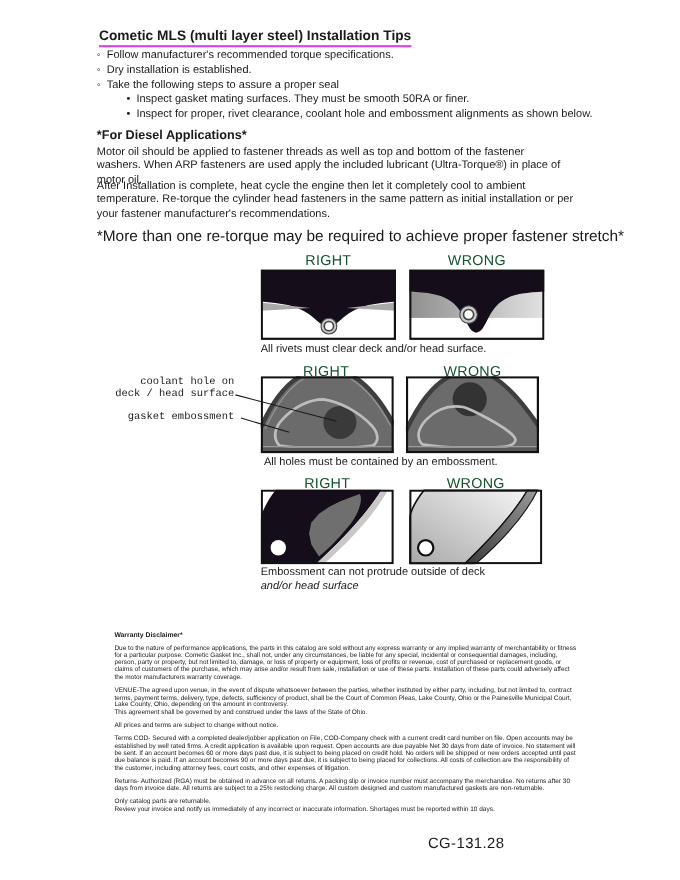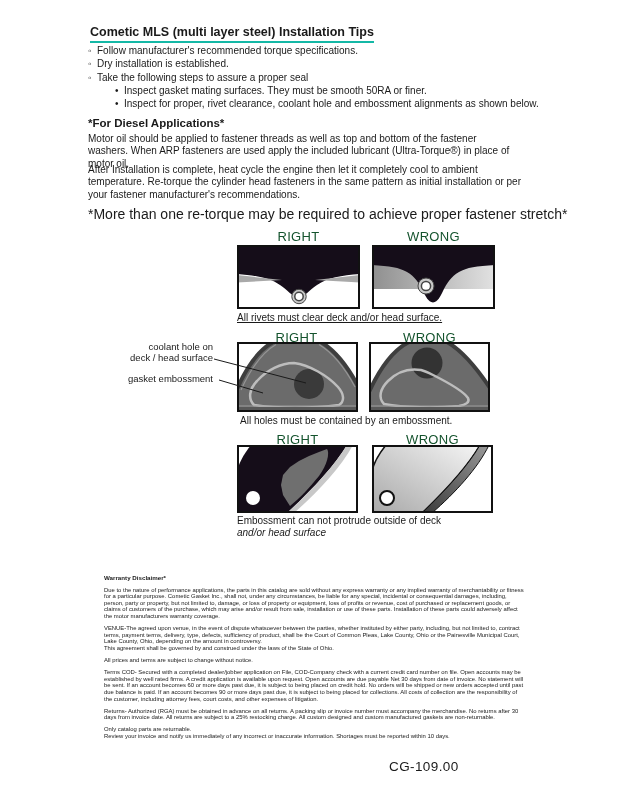--- a/index.html
+++ b/index.html
@@ -4,39 +4,39 @@
 <style>
   html,body{margin:0;padding:0;}
   body{
     width:618px;height:800px;position:relative;background:#ffffff;
     font-family:"Liberation Sans", sans-serif;color:#1a1a1a;overflow:hidden;
   }
   .abs{position:absolute;}
 
   
   #title{left:90px;top:25px;font-size:12.5px;font-weight:700;
-         border-bottom:2px solid #14b8a6;padding-bottom:2px;white-space:nowrap;}
+         border-bottom:2px solid #d946ef;padding-bottom:2px;white-space:nowrap;}
   #bullets{left:88px;top:44px;font-size:10px;line-height:13.3px;white-space:nowrap;}
   .b1{padding-left:9px;position:relative;}
   .b1::before{content:"\25E6";position:absolute;left:0;top:0;font-size:10px;}
   .b2{padding-left:9px;margin-left:27px;position:relative;}
   .b2::before{content:"\2022";position:absolute;left:0;top:0;font-size:10px;}
 
   
   #diesel-heading{left:88px;top:117px;font-size:11.5px;font-weight:700;}
   .para{left:88px;font-size:10px;line-height:12.4px;}
   #para1{top:133px;width:424px;}
   #para2{top:164px;width:436px;}
   #note{left:88px;top:206px;font-size:14px;white-space:nowrap;}
 
   
   .hdr{font-size:13px;color:#14532d;text-align:center;width:123px;letter-spacing:.3px;}
   .cap{font-size:10px;line-height:12px;white-space:nowrap;}
   .dimg{display:block;}
-  .dlabel{font-size:9.5px;line-height:10.5px;text-align:right;width:113px;left:100px;white-space:nowrap;}
+  .dlabel{font-size:9.5px;line-height:10.5px;text-align:right;width:113px;left:100px;white-space:nowrap;font-family:Liberation Mono, monospace;}
 
   
   #warranty{left:104px;top:574px;width:421px;}
   #warranty h4{margin:0 0 5px 0;font-size:6.2px;font-weight:700;}
   #warranty p{margin:5.5px 0 0 0;font-size:5.9px;line-height:1.12;text-align:left;}
   #warranty p.joined{margin-top:0;}
 
   #footer-code{left:389px;top:759px;font-size:13.5px;letter-spacing:.4px;}
 </style>
 </head>
@@ -78,21 +78,21 @@
     </linearGradient>
   </defs>
   <rect width="123" height="64" fill="#ffffff"></rect>
   <rect x="0" y="20" width="123" height="24" fill="url(#g1)"></rect>
   <path d="M0,0 H123 V20 C104,21 95,22.5 87,27 C79,31.5 75,38 71,46 C68,52 66,56.5 61,57.5 C56,56.5 54,52 51,46 C47,38 43,31.5 35,27 C27,22.5 18,21 0,20 Z" fill="#150d19"></path>
   <circle cx="54" cy="41" r="8" fill="#c9c9c9" stroke="#444" stroke-width="1"></circle>
   <circle cx="54" cy="41" r="4.6" fill="#ffffff" stroke="#444" stroke-width="1.5"></circle>
   <rect x="1" y="1" width="121" height="62" fill="none" stroke="#111" stroke-width="2"></rect>
 </svg>
 
-<div class="abs cap" style="left:237px;top:312px;text-decoration:underline;">All rivets must clear deck and/or head surface.</div>
+<div class="abs cap" style="left:237px;top:312px;">All rivets must clear deck and/or head surface.</div>
 
 <div class="abs hdr" style="left:236px;top:330px;width:121px;">RIGHT</div>
 <div class="abs hdr" style="left:369px;top:330px;width:121px;">WRONG</div>
 
 <div class="abs dlabel" style="top:342px;">coolant hole on</div>
 <div class="abs dlabel" style="top:353px;">deck / head surface</div>
 <div class="abs dlabel" style="top:374px;">gasket embossment</div>
 
 <svg class="abs dimg" style="left:237px;top:342px;" width="121" height="70" viewBox="0 0 121 70">
   <rect width="121" height="70" fill="#ffffff"></rect>
@@ -165,13 +165,13 @@
   <p>Due to the nature of performance applications, the parts in this catalog are sold without any express warranty or any implied warranty of merchantability or fitness for a particular purpose.  Cometic Gasket Inc., shall not, under any circumstances, be liable for any special, incidental or consequential damages, including, person, party or property, but not limited to, damage, or loss of property or equipment, loss of profits or revenue, cost of purchased or replacement goods, or claims of customers of the purchase, which may arise and/or result from sale, installation or use of these parts.  Installation of these parts could adversely affect the motor manufacturers warranty coverage.</p>
   <p>VENUE-The agreed upon venue, in the event of dispute whatsoever between the parties, whether instituted by either party, including, but not limited to, contract terms, payment terms, delivery, type, defects, sufficiency of product, shall be the Court of Common Pleas, Lake County, Ohio or the Painesville Municipal Court, Lake County, Ohio, depending on the amount in controversy.</p>
   <p class="joined">This agreement shall be governed by and construed under the laws of the State of Ohio.</p>
   <p>All prices and terms are subject to change without notice.</p>
   <p>Terms COD- Secured with a completed dealer/jobber application on File, COD-Company check with a current credit card number on file.  Open accounts may be established by well rated firms.  A credit application is available upon request.  Open accounts are due payable Net 30 days from date of invoice.  No statement will be sent.  If an account becomes 60 or more days past due, it is subject to being placed on credit hold.  No orders will be shipped or new orders accepted until past due balance is paid.  If an account becomes 90 or more days past due, it is subject to being placed for collections.  All costs of collection are the responsibility of the customer, including attorney fees, court costs, and other expenses of litigation.</p>
   <p>Returns- Authorized (RGA) must be obtained in advance on all returns.  A packing slip or invoice number must accompany the merchandise.  No returns after 30 days from invoice date.  All returns are subject to a 25% restocking charge.  All custom designed and custom manufactured gaskets are non-returnable.</p>
   <p>Only catalog parts are returnable.</p>
   <p class="joined">Review your invoice and notify us immediately of any incorrect or inaccurate information.  Shortages must be reported within 10 days.</p>
 </div>
 
-<div class="abs" id="footer-code">CG-109.00</div>
+<div class="abs" id="footer-code">CG-131.28</div>
 
 </body></html>

